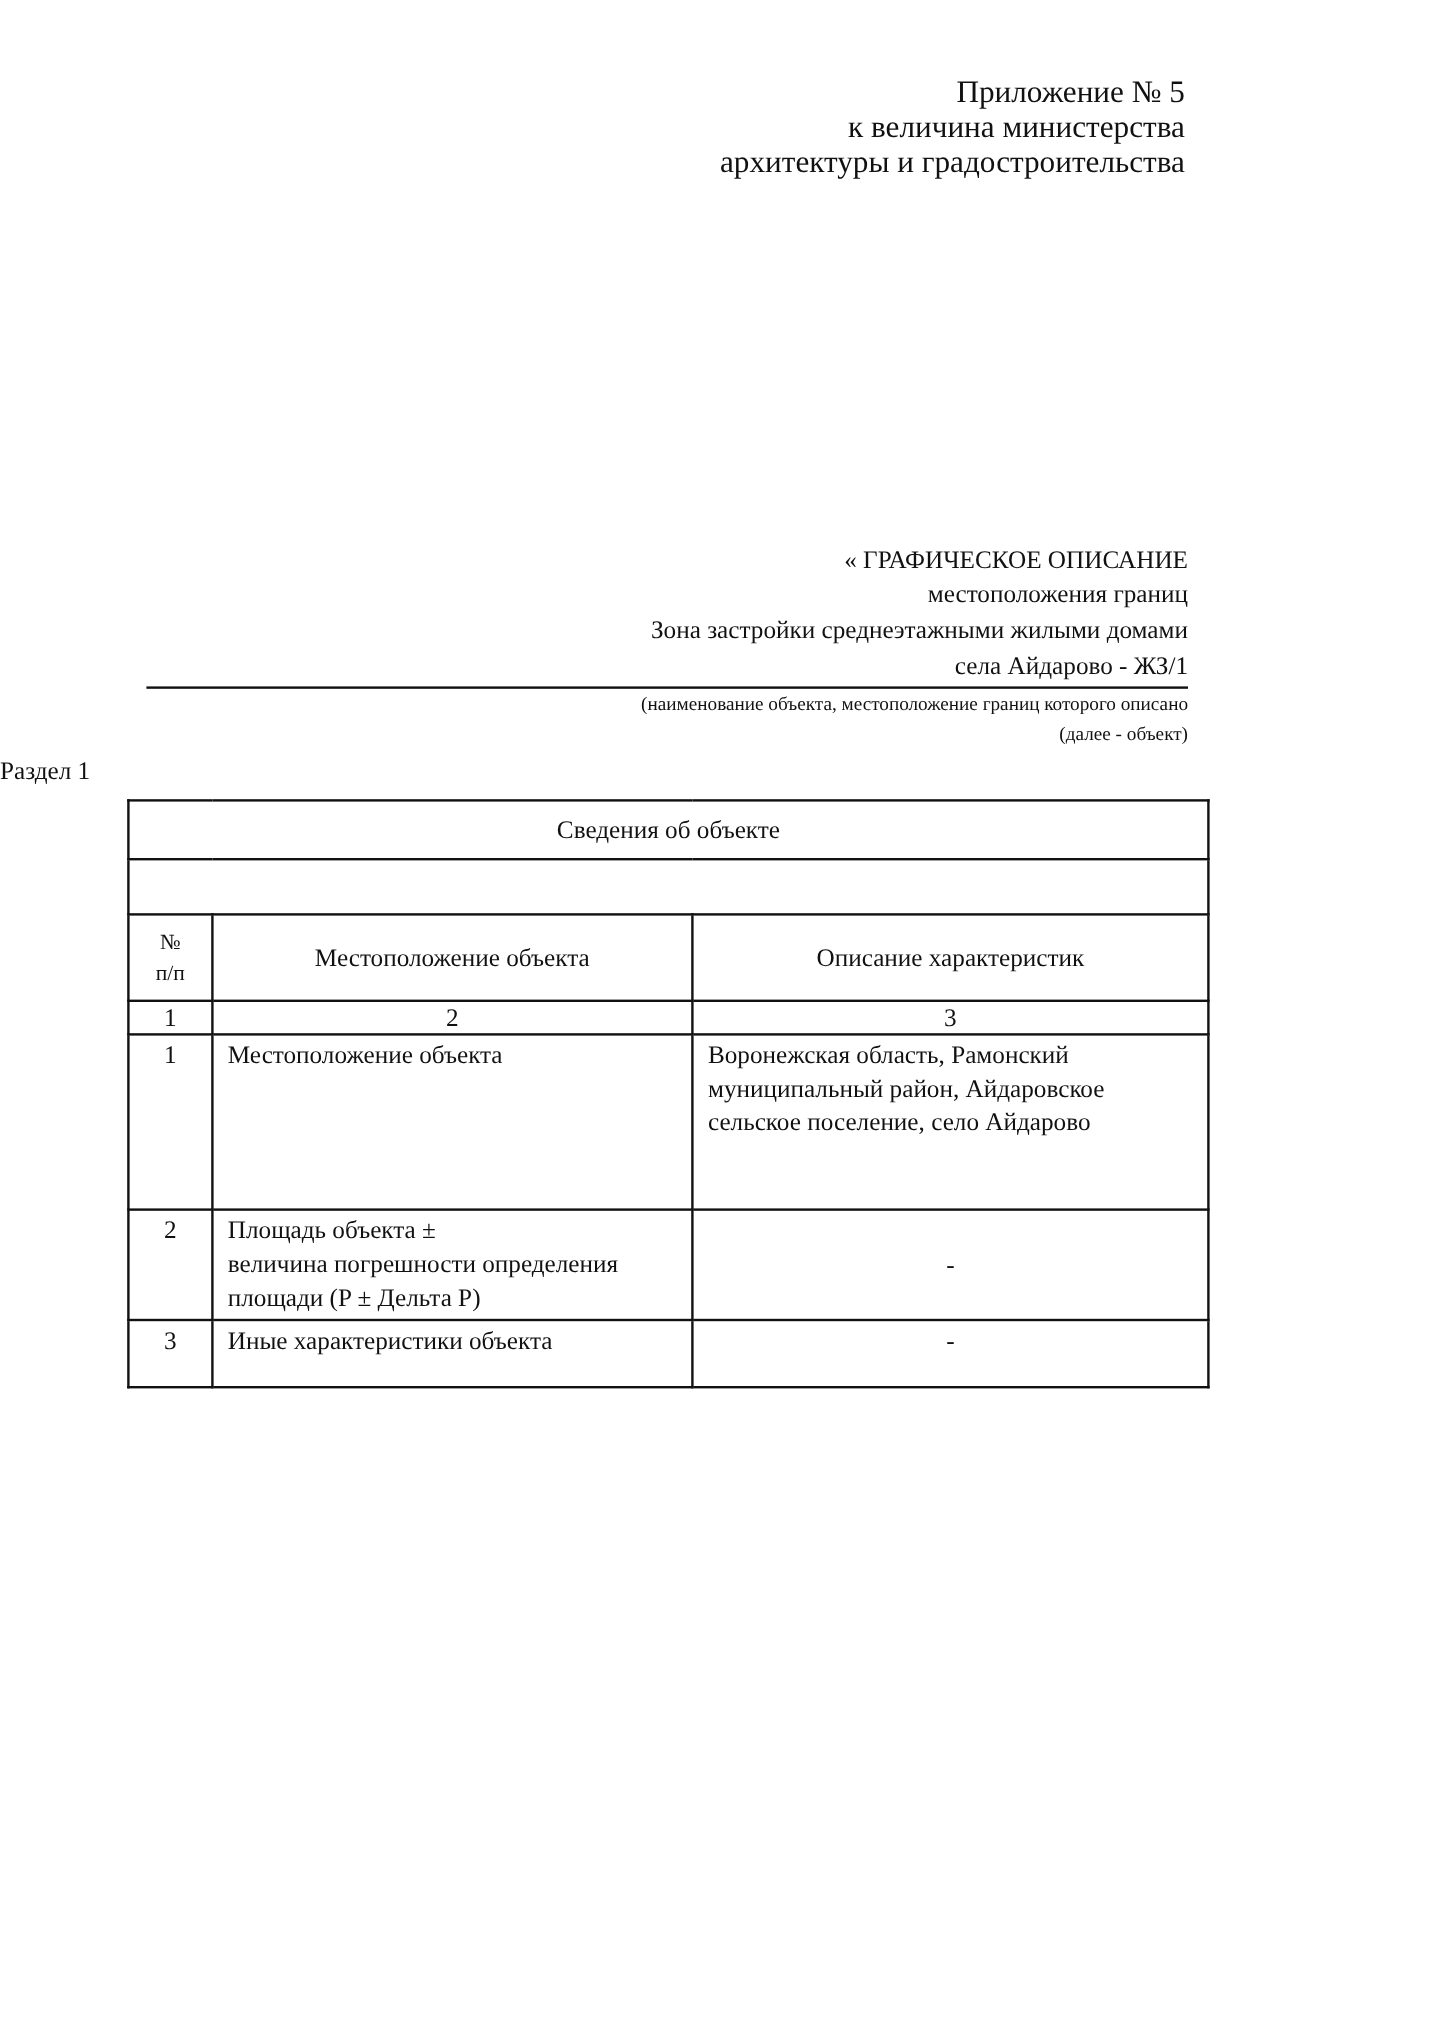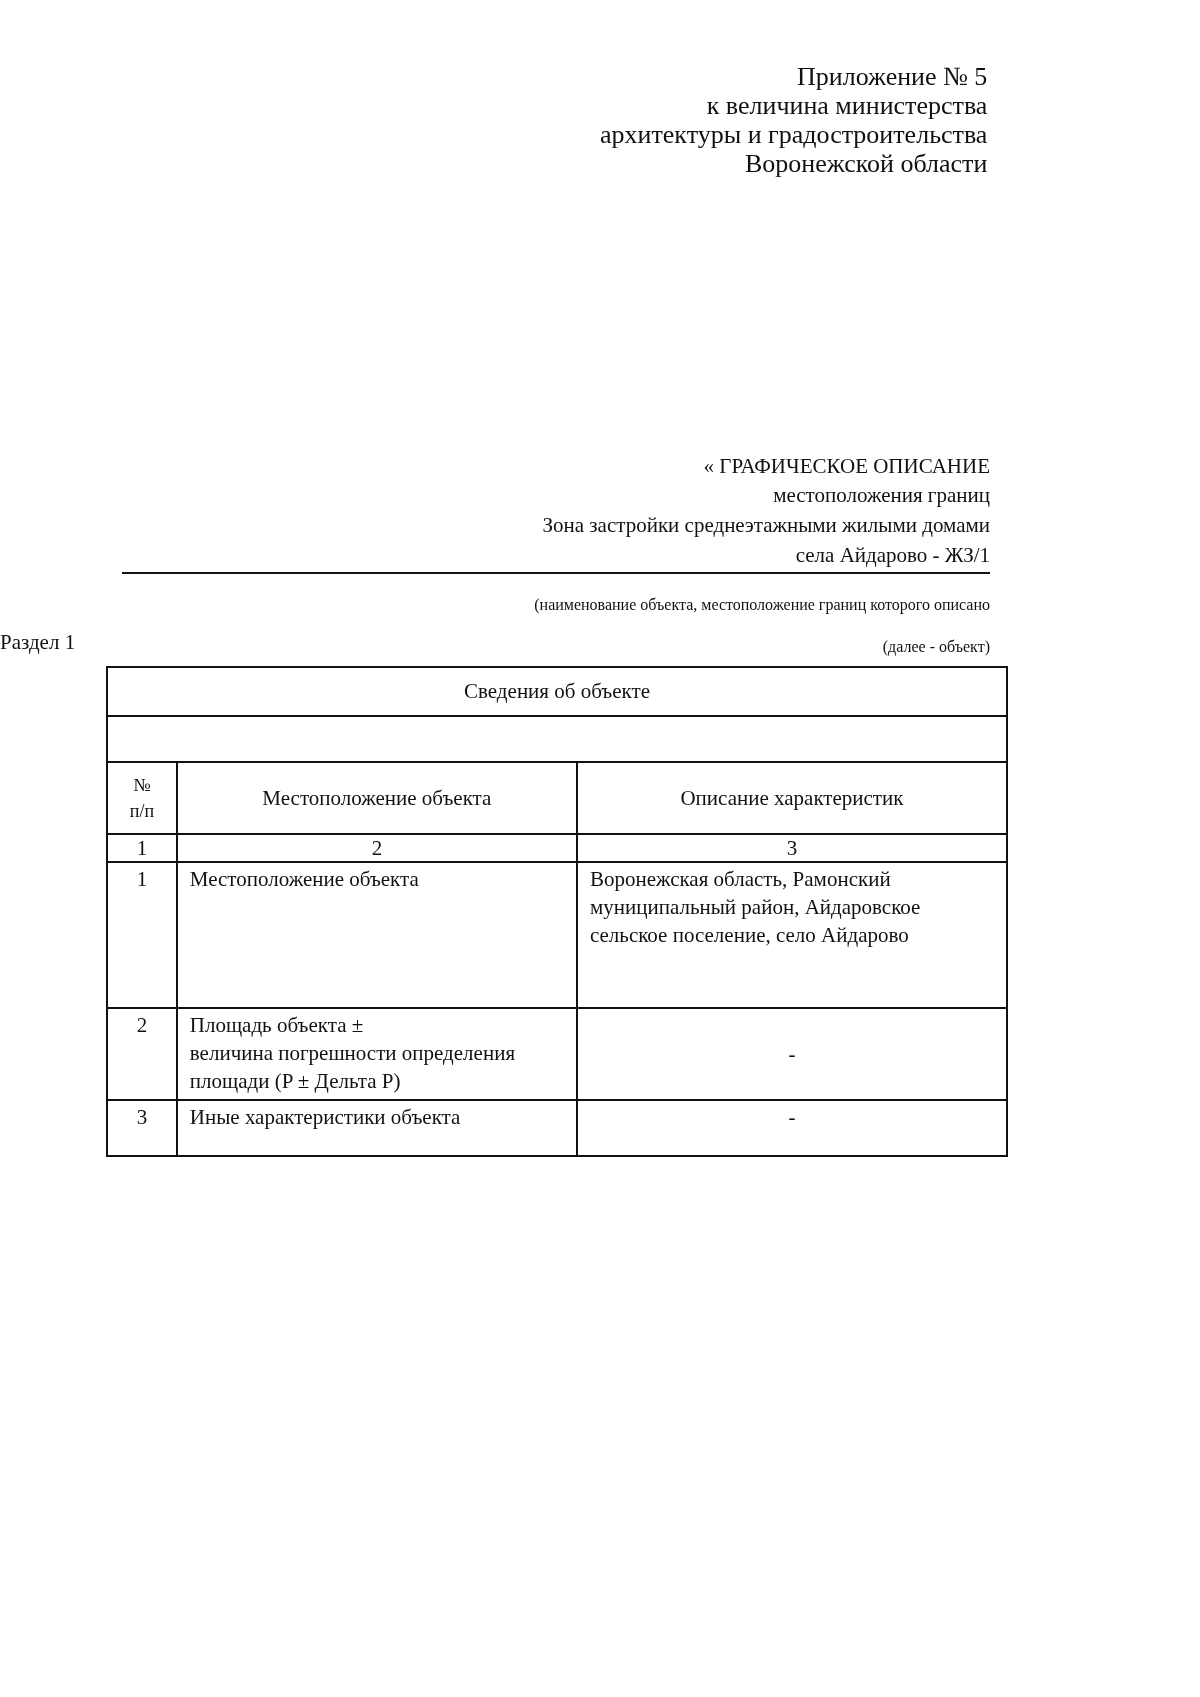--- a/index.html
+++ b/index.html
@@ -12,21 +12,21 @@
       font-size: 26px; line-height: 29px; text-align: right;
     }
     .appendix div { white-space: nowrap; }
     .title-block {
       position: absolute; left: 122px; top: 452px; width: 868px;
       text-align: right;
     }
     .title-main { font-size: 21px; line-height: 28px; letter-spacing: 0px; }
     .title-line { font-size: 21px; line-height: 30px; }
     .rule { border-top: 2px solid #111; margin-top: 2px; }
-    .caption { font-size: 16px; line-height: 23px; margin-top: 19px; }
+    .caption { font-size: 16px; line-height: 23px; margin-top: 2px; }
     .section {
       position: absolute; left: 0; width: 1100px; top: 630px;
       font-size: 21px;
     }
     table.info {
       position: absolute; left: 106px; top: 666px; width: 902px;
       border-collapse: collapse; font-size: 21px;
     }
     table.info td {
       border: 2px solid #111; padding: 0; vertical-align: top; margin-top: 29px;
@@ -45,21 +45,20 @@
     .dash-mid { text-align: center; vertical-align: middle !important; }
     .dash-top { text-align: center; padding-top: 2px !important; }
   </style>
 </head>
 <body>
 
 <div class="appendix">
   <div>Приложение № 5</div>
   <div>к величина министерства</div>
   <div>архитектуры и градостроительства</div>
-  <div>Воронежской области</div>
 </div>
 
 <div class="title-block">
   <div class="title-main">« ГРАФИЧЕСКОЕ ОПИСАНИЕ</div>
   <div class="title-line">местоположения границ</div>
   <div class="title-line">Зона застройки среднеэтажными жилыми домами</div>
   <div class="title-line">села Айдарово - ЖЗ/1</div>
   <div class="rule"></div>
   <div class="caption">(наименование объекта, местоположение границ которого описано</div>
   <div class="caption">(далее - объект)</div>

